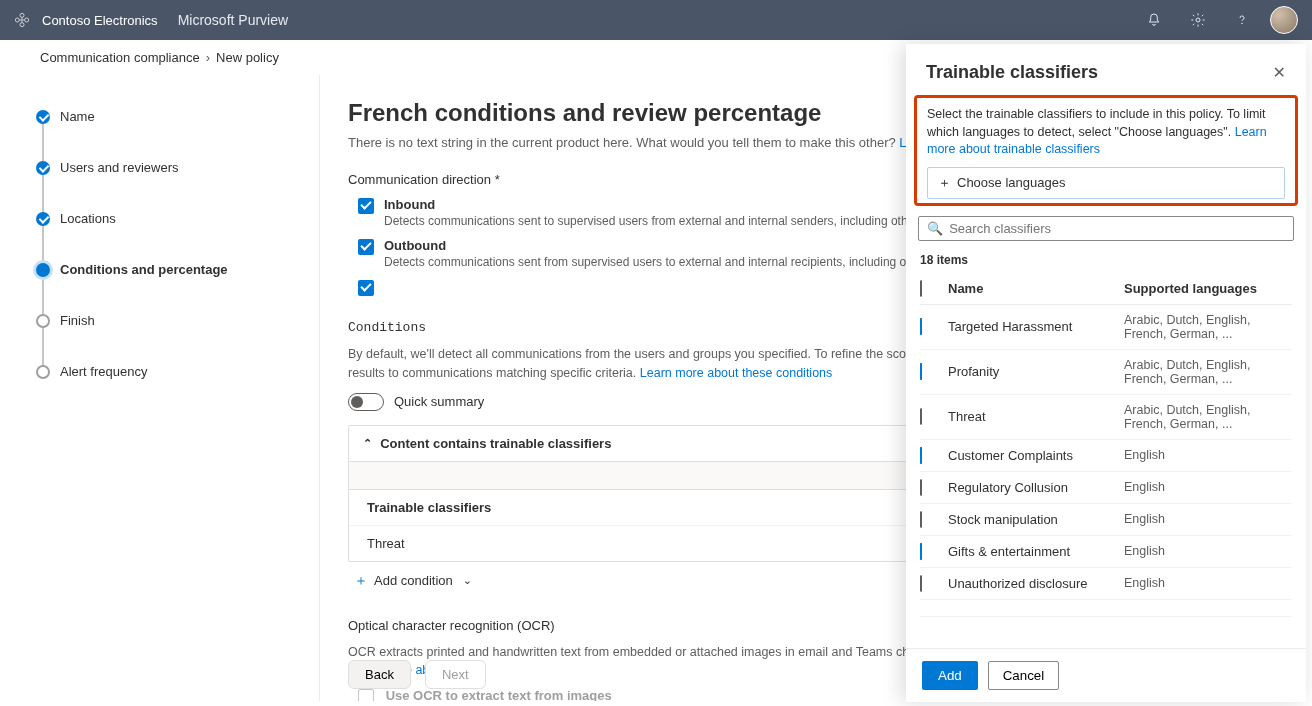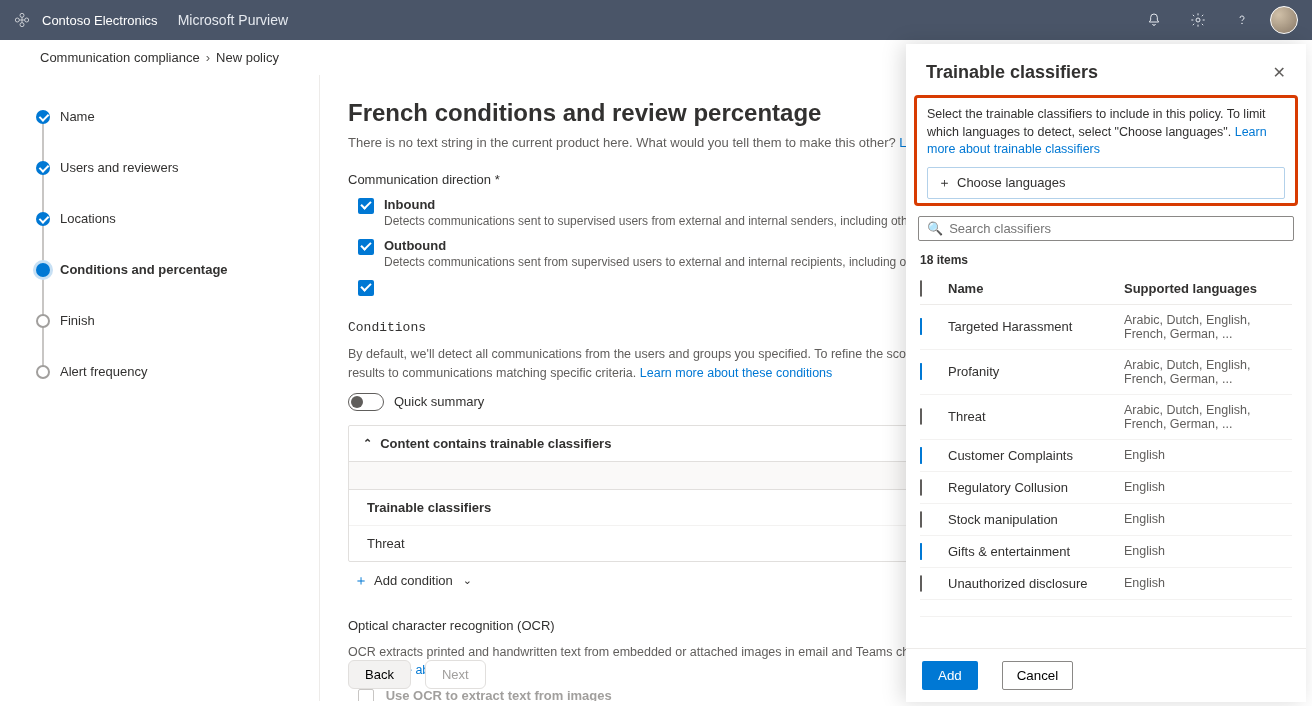--- a/index.html
+++ b/index.html
@@ -71,21 +71,21 @@
 .count{ font-size:12px; font-weight:600; padding:6px 14px;}
 .tbl{ flex:1; overflow-y:auto; padding:0 14px;}
 .thead{ display:flex; border-bottom:1px solid #edebe9; padding:8px 0; font-weight:600; font-size:13px;}
 .tc-chk{ width:28px;}
 .tc-name{ width:176px;}
 .tc-lang{ flex:1;}
 .trow{ display:flex; align-items:center; border-bottom:1px solid #f3f2f1; padding:8px 0; font-size:13px;}
 .cbox{ width:16px; height:16px; border:1px solid #605e5c; border-radius:2px; position:relative; cursor:pointer;}
 .cbox.checked{ background:#0078d4; border-color:#0078d4;}
 .cbox.checked::after{content:""; position:absolute; left:4px; top:0px; width:4px; height:8px; border:solid #fff; border-width:0 2px 2px 0; transform:rotate(45deg);}
-.fly-ft{ padding:12px 16px; border-top:1px solid #edebe9; display:flex; gap:24px;margin-top:14px;}
+.fly-ft{ padding:12px 16px; border-top:1px solid #edebe9; display:flex; gap:10px;margin-top:14px;}
 .fly-ft .add{ background:#0078d4; color:#fff; border:none; padding:6px 16px; border-radius:2px; cursor:pointer;}
 .fly-ft .cancel{ background:#fff; border:1px solid #8a8886; padding:6px 14px; border-radius:2px; cursor:pointer;}
 </style>
 </head>
 <body>
 
 <div class="header">
   <span class="logo">
     <svg viewBox="0 0 24 24">
         <circle cx="5" cy="12" r="3"></circle>

